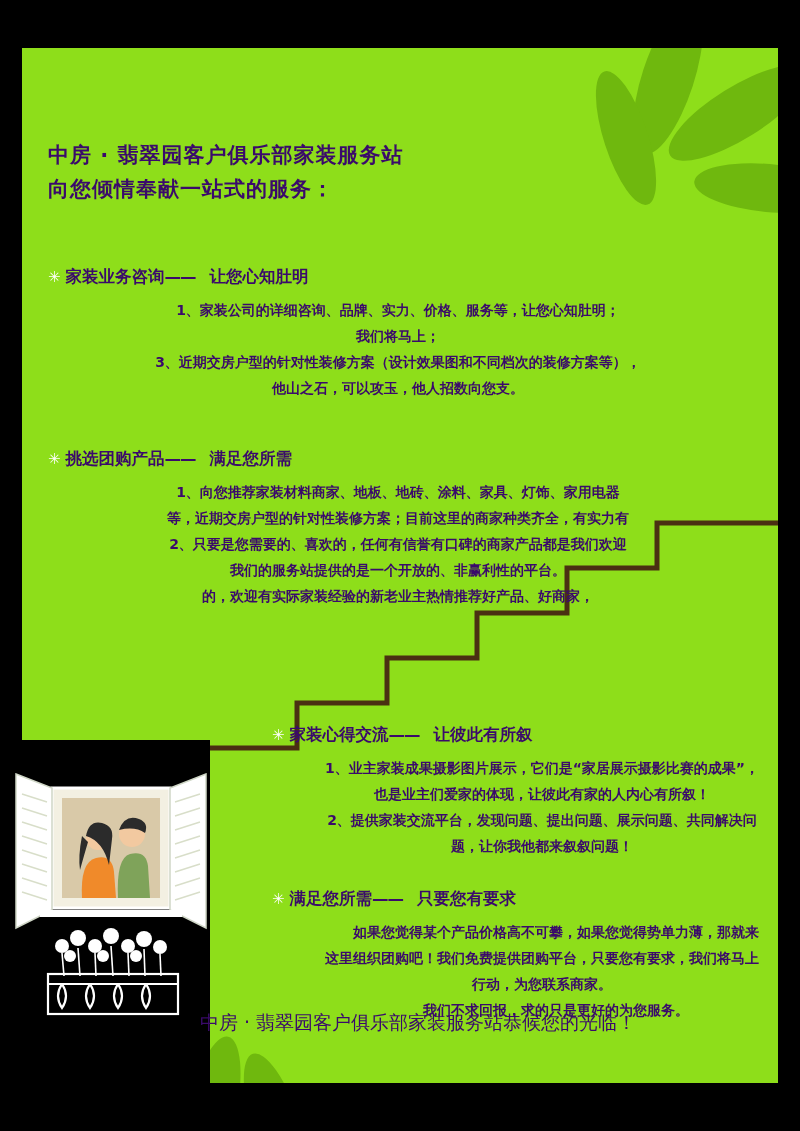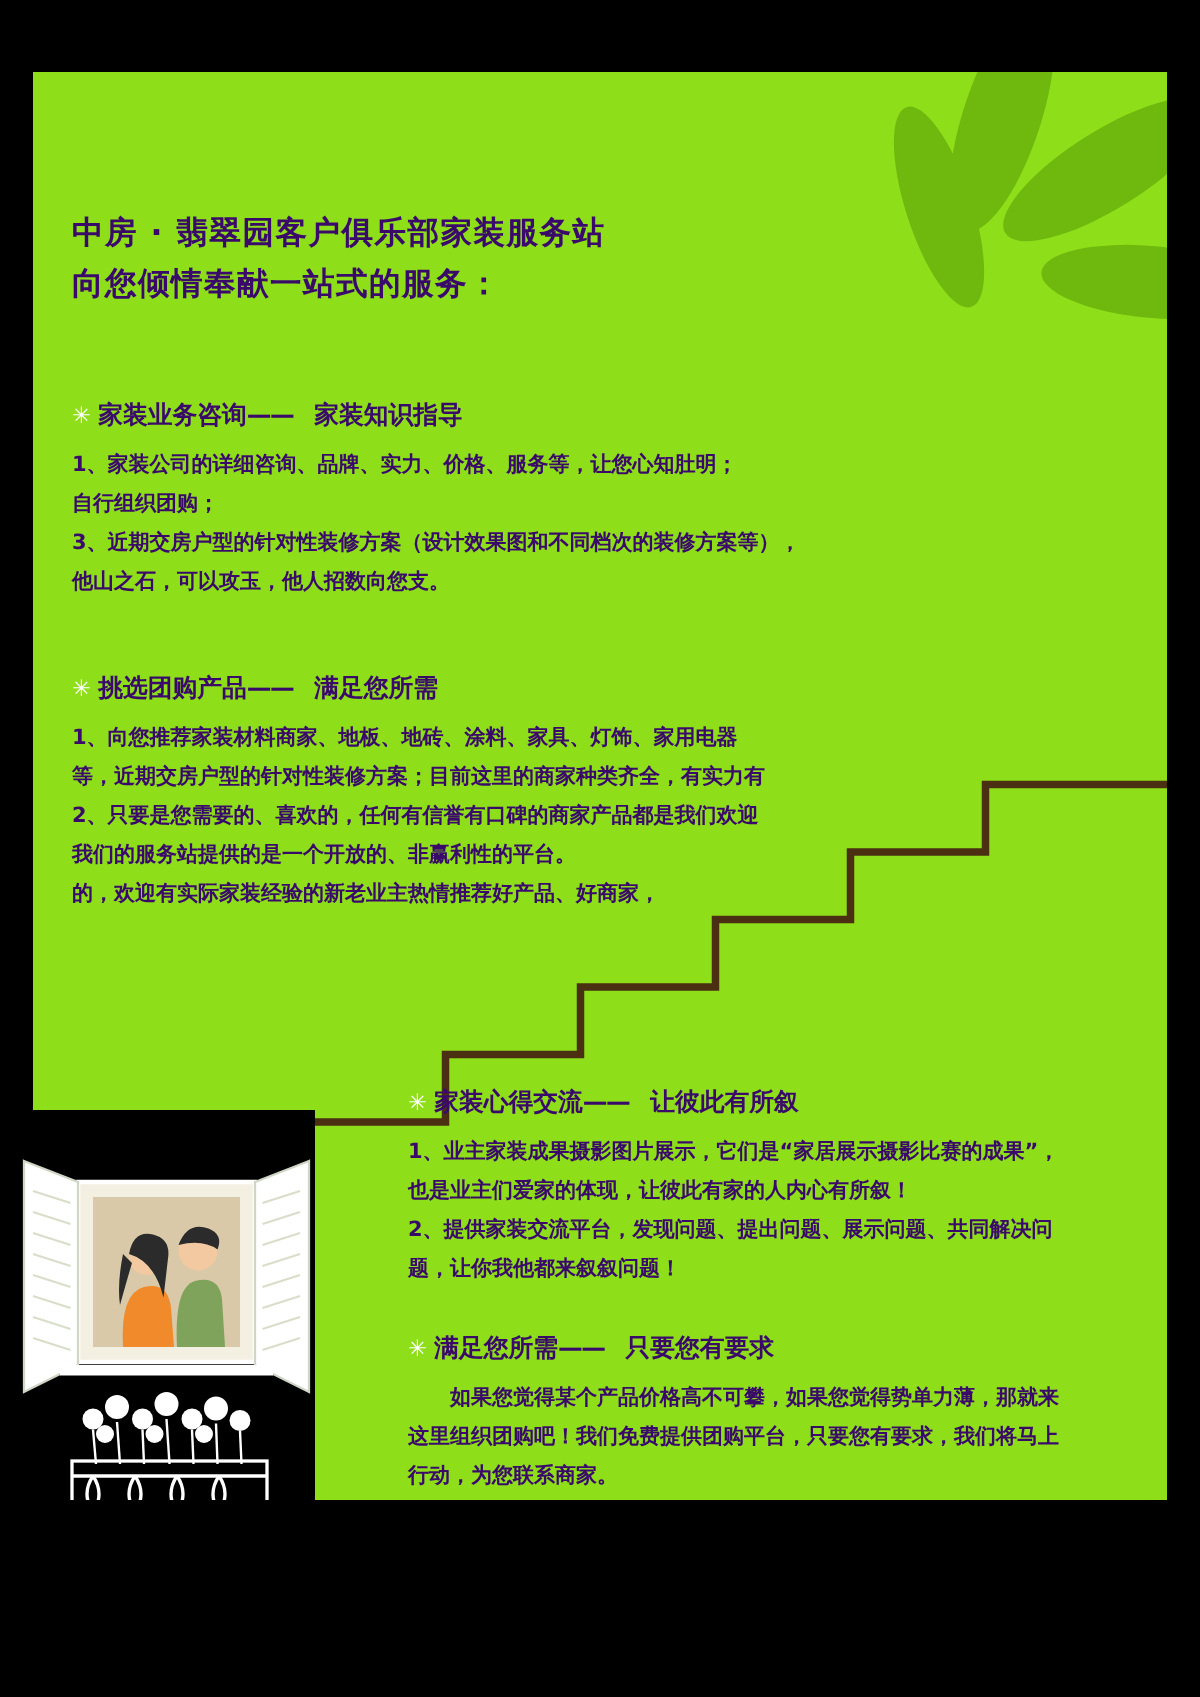--- a/index.html
+++ b/index.html
@@ -11,21 +11,21 @@
     width: 800px;
     height: 1131px;
     overflow: hidden;
     font-family: "DejaVu Sans", "Liberation Sans", sans-serif;
   }
 
   
   #poster {
     position: relative;
     width: 800px;
-    height: 1000px;
+    height: 1131px;
     background: #000000;
     overflow: hidden;
   }
 
   
   .green-panel {
     position: absolute;
     left: 22px;
     top: 48px;
     width: 756px;
@@ -106,20 +106,21 @@
   }
   .sec-title .star { color: #ffffff; margin-right: 5px; font-size: 15px; }
   .sec-title .dash { letter-spacing: -1px; }
   .sec-title .sub { margin-left: 14px; }
   .body-line {
     font-size: 14px;
     font-weight: bold;
     line-height: 26px;
     color: #3a0a6b;
     white-space: nowrap;
+    text-align: center;
   }
   .body-line.indent { text-indent: 28px; }
 
   
   #sec-consult { left: 26px; top: 218px; width: 700px; }
   #sec-group   { left: 26px; top: 400px; width: 700px; }
   #sec-share   { left: 250px; top: 676px; width: 540px; }
   #sec-self    { left: 250px; top: 840px; width: 540px; }
 
   .footer-line {
@@ -174,24 +175,24 @@
 
     <div class="content">
 
       <div class="headline">
         <div class="l1">中房 · 翡翠园客户俱乐部家装服务站</div>
         <div class="l2">向您倾情奉献一站式的服务：</div>
       </div>
 
       <div class="section" id="sec-consult">
         <div class="sec-title">
-          <span class="star">✳</span><span>家装业务咨询</span><span class="dash">——</span><span class="sub">家装知识指导</span>
+          <span class="star">✳</span><span>家装业务咨询</span><span class="dash">——</span><span class="sub">让您心知肚明</span>
         </div>
         <div class="body-line">1、家装公司的详细咨询、品牌、实力、价格、服务等，让您心知肚明；</div>
-        <div class="body-line">自行组织团购；</div>
+        <div class="body-line">我们将马上；</div>
         <div class="body-line">3、近期交房户型的针对性装修方案（设计效果图和不同档次的装修方案等），</div>
         <div class="body-line">他山之石，可以攻玉，他人招数向您支。</div>
       </div>
 
       <div class="section" id="sec-group">
         <div class="sec-title">
           <span class="star">✳</span><span>挑选团购产品</span><span class="dash">——</span><span class="sub">满足您所需</span>
         </div>
         <div class="body-line">1、向您推荐家装材料商家、地板、地砖、涂料、家具、灯饰、家用电器</div>
         <div class="body-line">等，近期交房户型的针对性装修方案；目前这里的商家种类齐全，有实力有</div>

